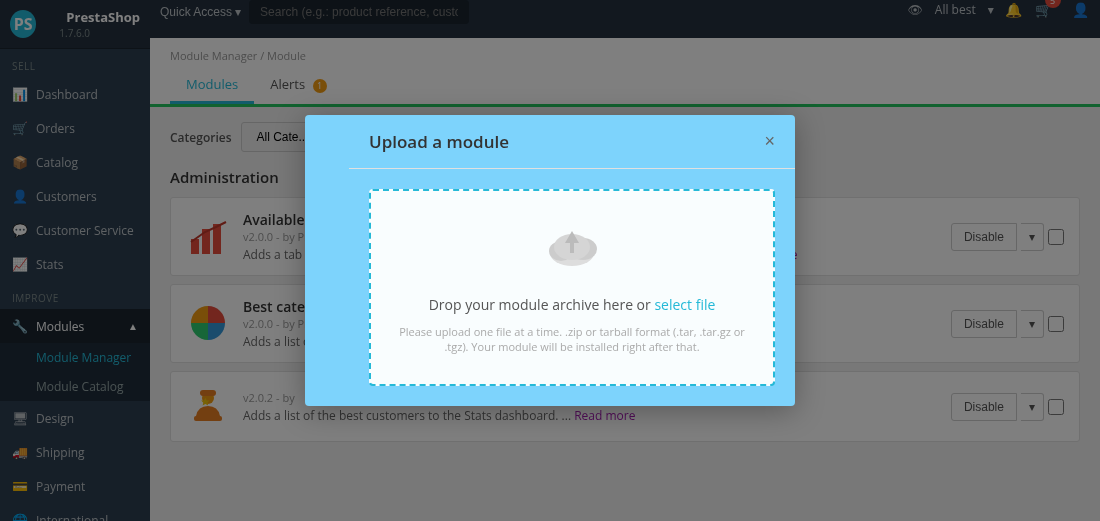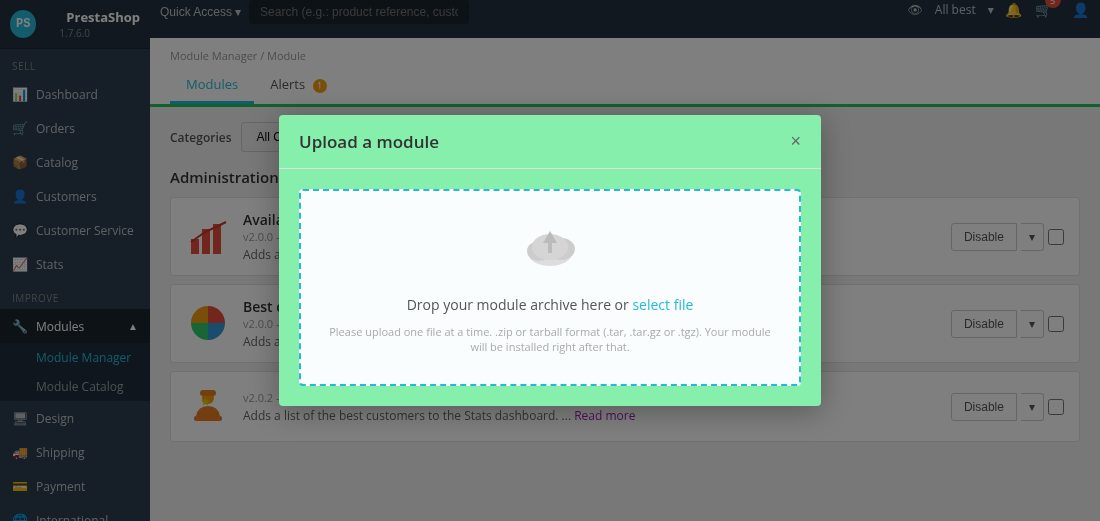--- a/index.html
+++ b/index.html
@@ -24,21 +24,21 @@
       display: flex;
       align-items: center;
       gap: 6px;
       border-bottom: 1px solid #1a252f;
     }
     .logo-icon {
       width: 28px; height: 28px;
       background: #25b9d7;
       border-radius: 50%;
       display: flex; align-items: center; justify-content: center;
-      color: white; font-weight: bold; font-size: 12px; font-family: Liberation Mono, monospace;
+      color: white; font-weight: bold; font-size: 16px;
     }
     .logo-text { color: white; font-weight: 700; font-size: 13px; margin-left: 24px; }
     .logo-version { color: #7f8c8d; font-size: 10px; margin-left: 17px; }
 
     .sidebar-section-label {
       font-size: 10px;
       color: #7f8c8d;
       padding: 10px 12px 4px;
       text-transform: uppercase;
       letter-spacing: 0.5px;
@@ -260,24 +260,25 @@
       top: 0; left: 0; right: 0; bottom: 0;
       background: rgba(0,0,0,0.5);
       display: flex;
       align-items: center;
       justify-content: center;
       z-index: 100;
     }
 
     
     .modal {
-      background: #86efac;
+      background: #7dd3fc;
       border-radius: 4px;
-      width: 542px;
+      width: 490px;
       box-shadow: 0 5px 30px rgba(0,0,0,0.3);
+      padding-left: 44px;
     }
     .modal-header {
       display: flex;
       align-items: center;
       justify-content: space-between;
       padding: 15px 20px;
       border-bottom: 1px solid #e0e0e0;
     }
     .modal-title { font-size: 17px; font-weight: 600; color: #333; }
     .modal-close {

